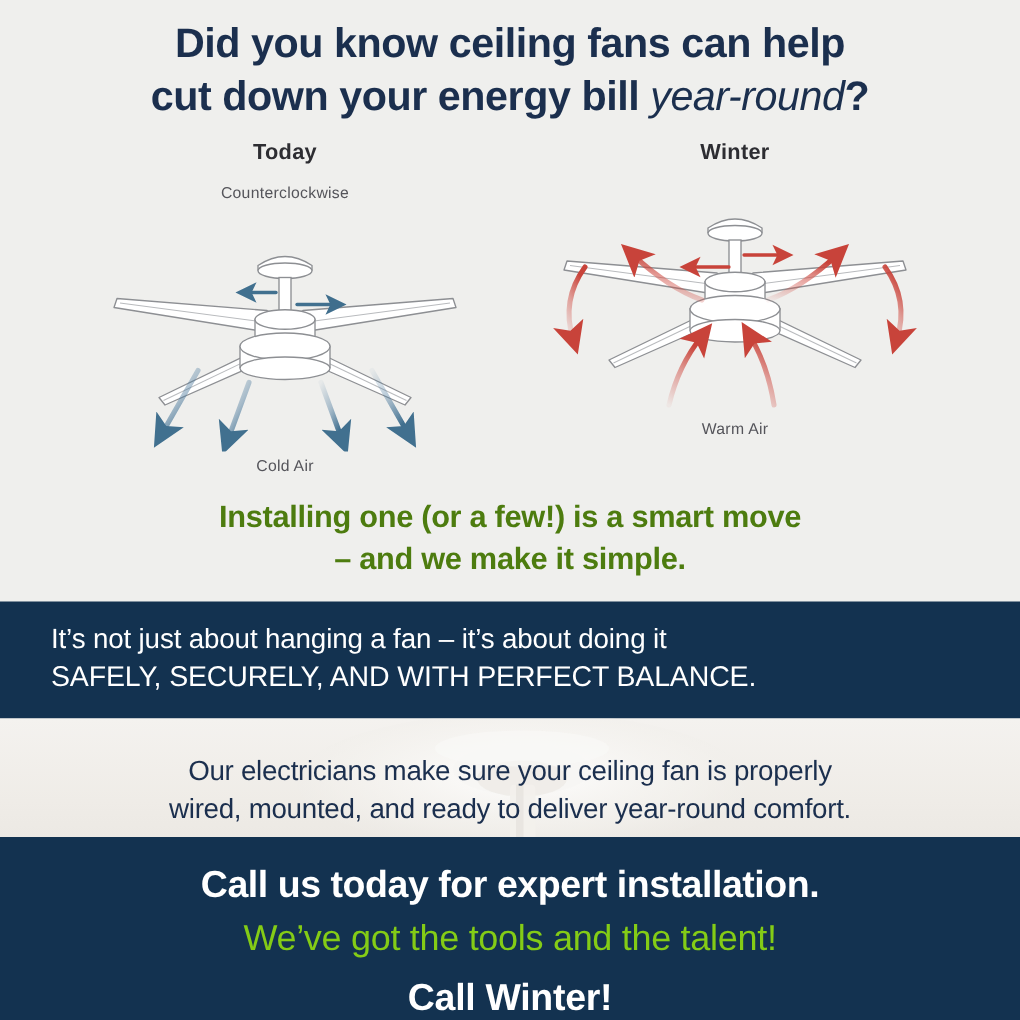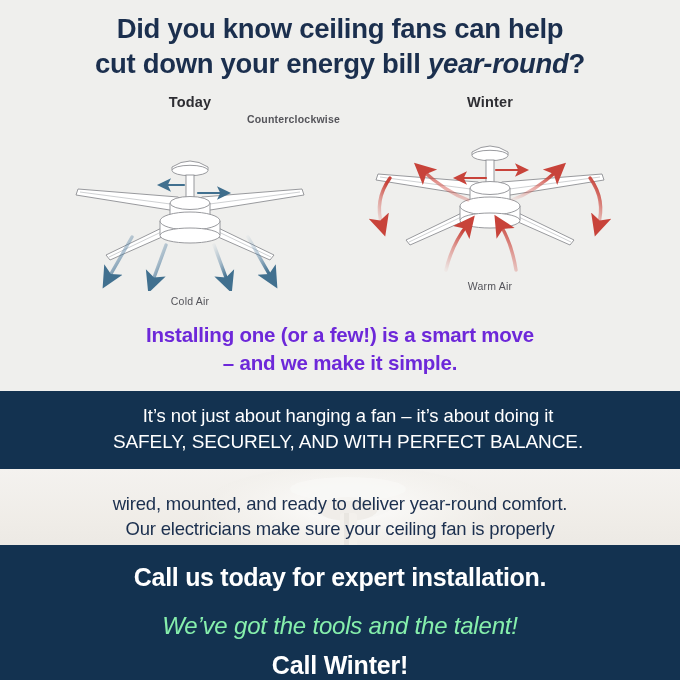--- a/index.html
+++ b/index.html
@@ -10,50 +10,50 @@
   }
   .poster{position:relative;width:680px;height:680px;background:#efefed;display:flex;flex-direction:column;}
 
   
   .top{background:#efefed;padding-top:8px;}
   .headline{
     text-align:center;color:#1b2f4e;font-weight:bold;
     font-size:27.5px;line-height:1.27;letter-spacing:-0.3px;
     padding:4px 26px 0 26px;
   }
-  .headline em{font-style:italic;font-weight:bold;}
+  .headline em{font-style:italic;font-weight:normal;}
 
   
   .diagrams{display:flex;justify-content:center;gap:0px;margin-top:12px;}
   .diagram{width:300px;position:relative;}
   .diag-title{
     text-align:center;color:#2d2d32;font-weight:bold;
     font-size:14.5px;letter-spacing:.2px;
   }
   .diag-sub{
-    text-align:right;color:#54545a;font-size:10.5px;
-    margin-top:3px;letter-spacing:.2px;font-weight:bold;
+    text-align:center;color:#54545a;font-size:10.5px;
+    margin-top:13px;letter-spacing:.2px;
   }
   .fanwrap{position:relative;height:160px;margin-top:6px;}
   .fanwrap svg{display:block;margin:0 auto;}
   .diag-foot{
     text-align:center;color:#54545a;font-size:10.5px;
     margin-top:4px;letter-spacing:.2px;
   }
 
   
   .subhead{
-    text-align:center;color:#6d28d9;font-weight:bold;
+    text-align:center;color:#4d7c0f;font-weight:bold;
     font-size:20.5px;line-height:1.35;margin-top:14px;
     padding:0 40px 0 40px;letter-spacing:-0.2px;
   }
 
   
   .band{
-    background:#133250;color:#ffffff;text-align:center;
+    background:#133250;color:#ffffff;text-align:left;
     margin-top:15px;padding:13px 18px 14px 34px;
   }
   .band .l1{font-size:18.5px;line-height:1.3;font-weight:normal;letter-spacing:-0.1px;}
   .band .l2{font-size:19px;line-height:1.3;font-weight:normal;letter-spacing:-0.1px;margin-top:2px;}
 
   
   .photo{
     position:relative;height:101px;overflow:hidden;
     background:#f2f0ec;
   }
@@ -61,21 +61,21 @@
   .photo .txt{
     position:relative;z-index:3;text-align:center;color:#1b2f4e;
     font-size:18.5px;line-height:1.35;padding-top:23px;letter-spacing:-0.2px;
   }
 
   
   .cta{
     background:#133250;flex:1;text-align:center;padding-top:17px;
   }
   .cta .c1{color:#ffffff;font-weight:bold;font-size:25px;letter-spacing:-0.3px;line-height:1.25;}
-  .cta .c2{color:#86efac;font-weight:normal;font-style:italic;font-size:24px;letter-spacing:-0.2px;line-height:1.3;margin-top:17px;}
+  .cta .c2{color:#84cc16;font-weight:normal;font-size:24px;letter-spacing:-0.2px;line-height:1.3;margin-top:4px;}
   .cta .c3{color:#ffffff;font-weight:bold;font-size:25px;letter-spacing:-0.2px;margin-top:10px;}
 </style>
 </head>
 <body>
 
 <div class="poster">
 
   <div class="top">
     <div class="headline">
       <div>Did you know ceiling fans can help</div>
@@ -239,22 +239,22 @@
       </defs>
       <rect x="0" y="0" width="680" height="101" fill="url(#photobg)"></rect>
       <ellipse cx="348" cy="42" rx="150" ry="46" fill="url(#mountglow)"></ellipse>
       <ellipse cx="348" cy="34" rx="46" ry="17" fill="#f7f6f3" opacity="0.95"></ellipse>
       <ellipse cx="348" cy="40" rx="30" ry="12" fill="#eeece8" opacity="0.9"></ellipse>
       <rect x="340" y="44" width="17" height="57" rx="3" fill="#f2f0ec" opacity="0.95"></rect>
       <rect x="344" y="44" width="5" height="57" fill="#e6e3de" opacity="0.8"></rect>
       <ellipse cx="348" cy="20" rx="58" ry="12" fill="#faf9f7" opacity="0.55"></ellipse>
     </svg>
     <div class="txt">
+      <div>Our electricians make sure your ceiling fan is properly</div>
       <div>wired, mounted, and ready to deliver year-round comfort.</div>
-      <div>Our electricians make sure your ceiling fan is properly</div>
     </div>
   </div>
 
   <div class="cta">
     <div class="c1">Call us today for expert installation.</div>
     <div class="c2">We’ve got the tools and the talent!</div>
     <div class="c3">Call Winter!</div>
   </div>
 
 </div>

